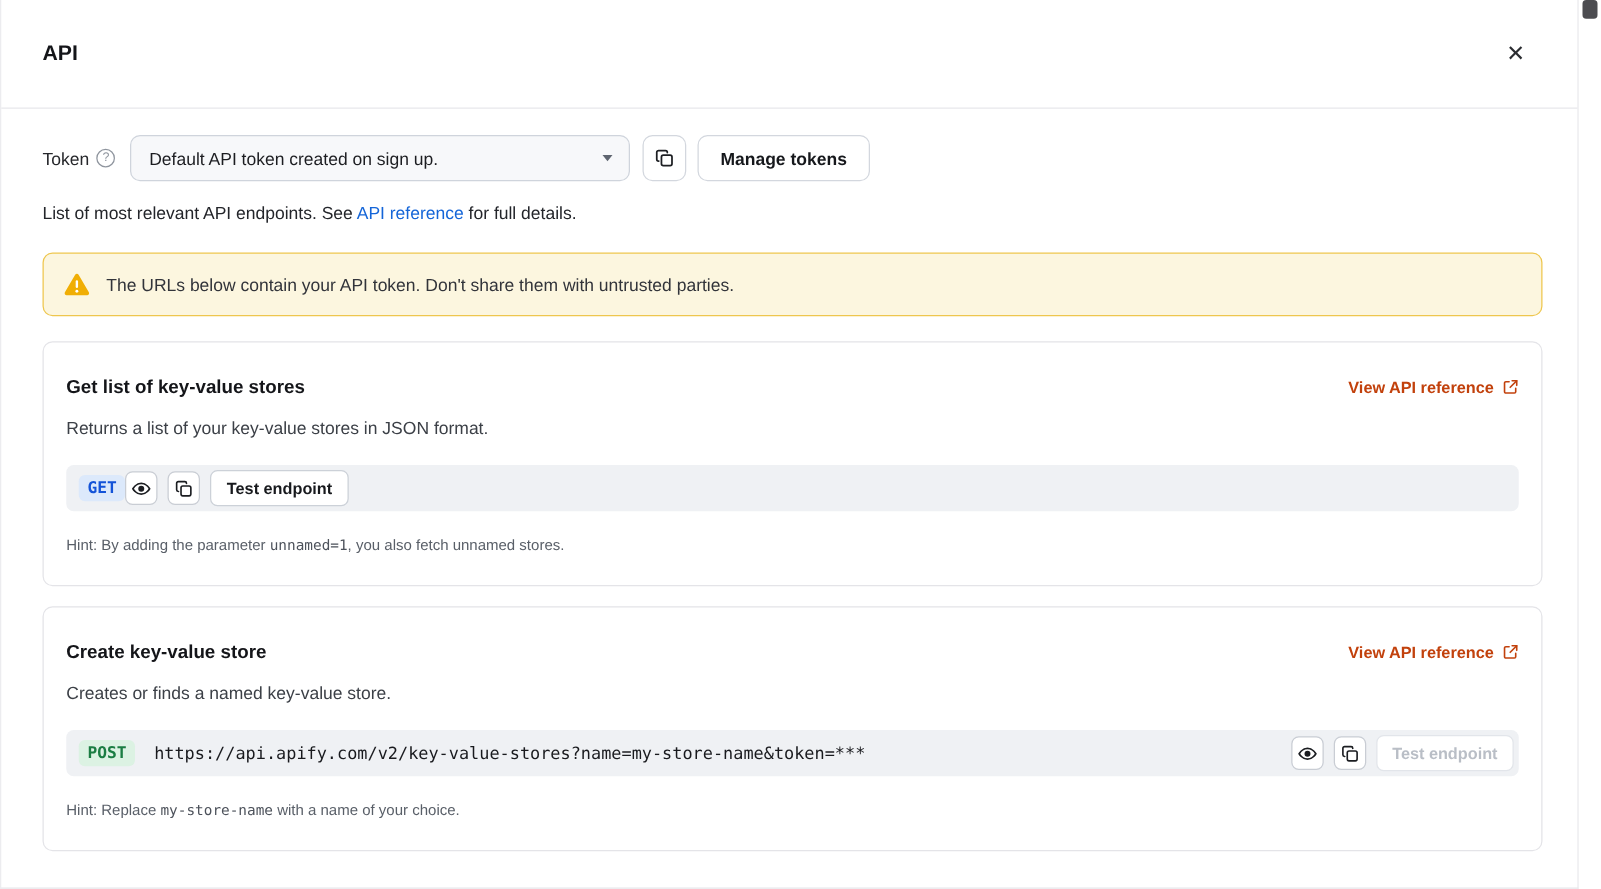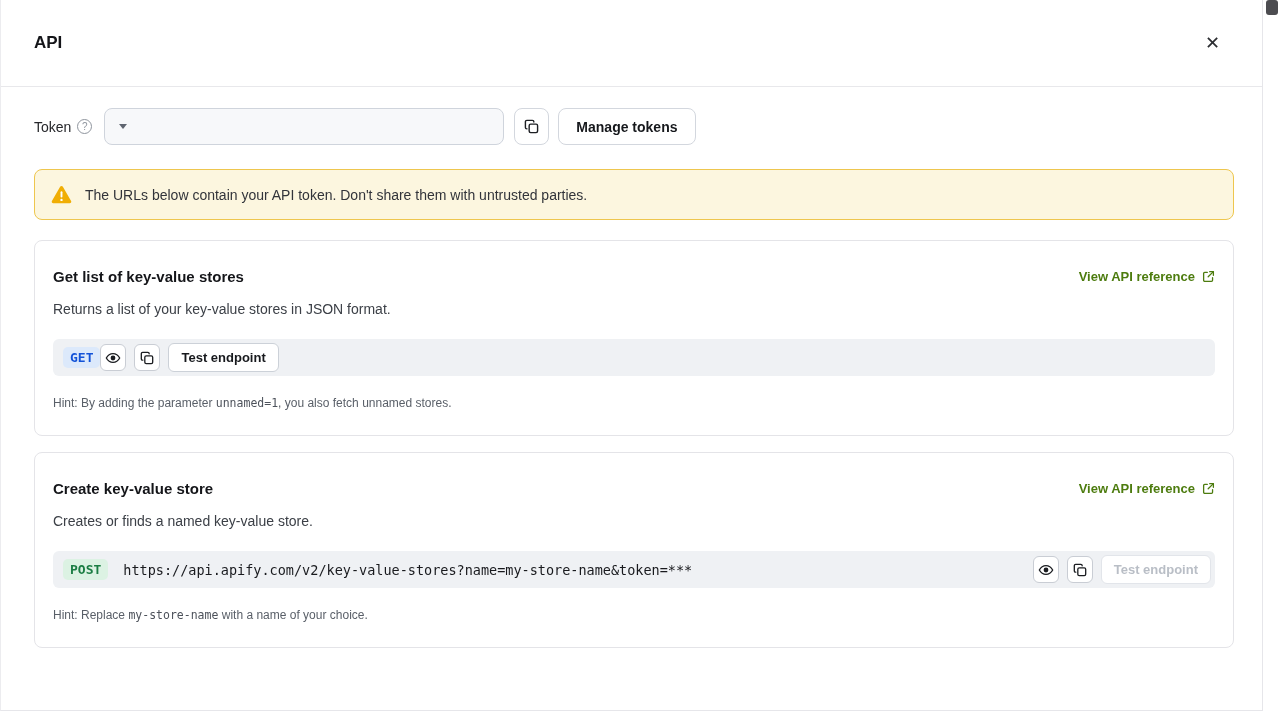--- a/index.html
+++ b/index.html
@@ -84,21 +84,21 @@
   }
 
   .endpoint-card {
     border: 1px solid #e4e4e8; border-radius: 8px;
     padding: 27px 18px 25px; margin-bottom: 16px; background: #fff;
   }
   .card-head { display: flex; align-items: center; justify-content: space-between; }
   .card-title { font-size: 15px; font-weight: bold; margin: 0; color: #141519; }
   .ref-link {
     display: inline-flex; align-items: center; gap: 7px;
-    color: #4d7c0f; font-size: 13px; font-weight: bold;
+    color: #c2410c; font-size: 13px; font-weight: bold;
     text-decoration: none; cursor: pointer;
   }
   .card-desc { font-size: 14px; color: #3c4047; margin: 16px 0 0; }
 
   .code-row {
     margin-top: 22px; display: flex; align-items: center;
     background: #eff1f4; border-radius: 6px; height: 37px;
     padding: 0 4px 0 10px;
   }
   .method-badge {
@@ -141,31 +141,35 @@
   </div>
 
   <div class="content">
 
     <div class="token-row">
       <span class="token-label">Token</span>
       <span class="help-badge">
         <span>?</span>
       </span>
       <div class="token-select">
+        <span>Default API token created on sign up.</span>
         <span class="caret-down"></span>
       </div>
       <button class="icon-btn">
         <svg width="15" height="15" viewBox="0 0 16 16" fill="none" stroke="currentColor" stroke-width="1.5" stroke-linejoin="round" stroke-linecap="round">
           <rect x="5.5" y="5.5" width="9" height="9" rx="1.6"></rect>
           <path d="M10.5 3.2V3A1.5 1.5 0 0 0 9 1.5H3A1.5 1.5 0 0 0 1.5 3v6A1.5 1.5 0 0 0 3 10.5h.2"></path>
         </svg>
       </button>
       <button class="manage-btn">Manage tokens</button>
     </div>
 
+    <p class="intro">
+      <span>List of most relevant API endpoints. See </span><a>API reference</a><span> for full details.</span>
+    </p>
 
     <div class="warning-banner">
       <svg width="21" height="19" viewBox="0 0 24 22">
         <path d="M13.6 2.1c-.7-1.2-2.5-1.2-3.2 0L.9 18.4c-.7 1.2.2 2.7 1.6 2.7h19c1.4 0 2.3-1.5 1.6-2.7L13.6 2.1z" fill="#f0ae05"></path>
         <rect x="10.9" y="7.2" width="2.2" height="7.2" rx="1.1" fill="#fff"></rect>
         <circle cx="12" cy="17.3" r="1.35" fill="#fff"></circle>
       </svg>
       <span>The URLs below contain your API token. Don't share them with untrusted parties.</span>
     </div>
 

